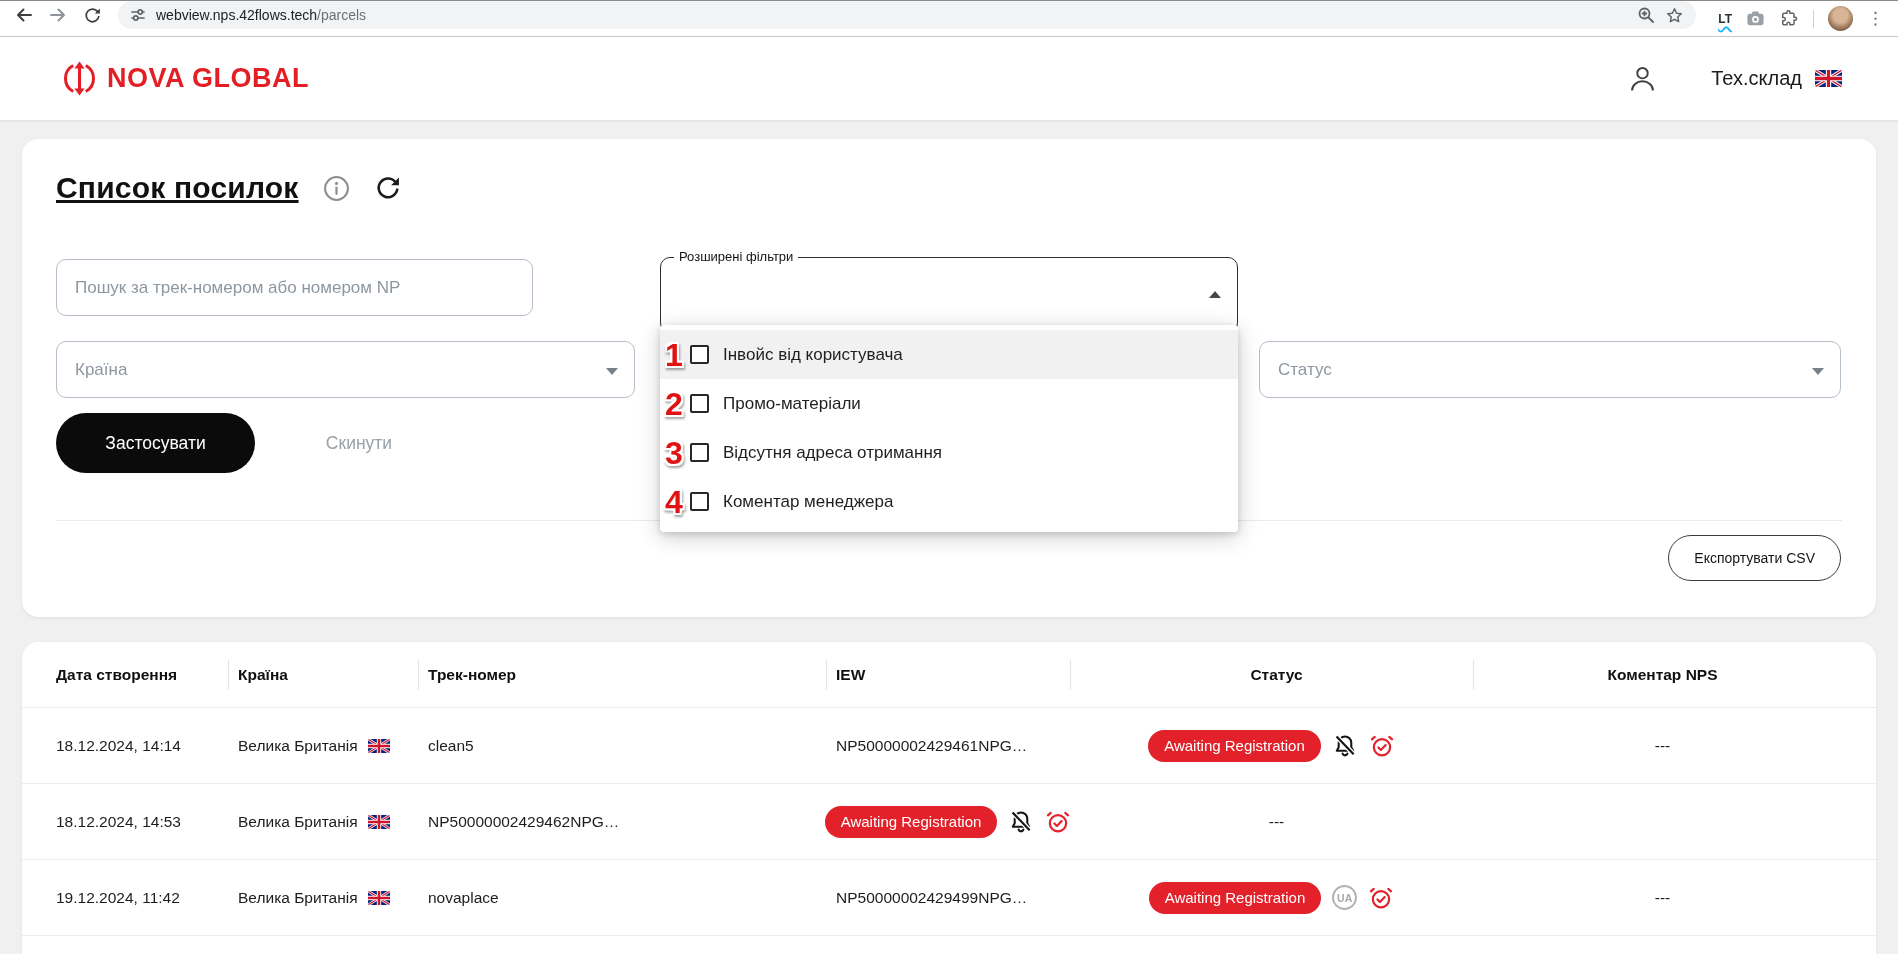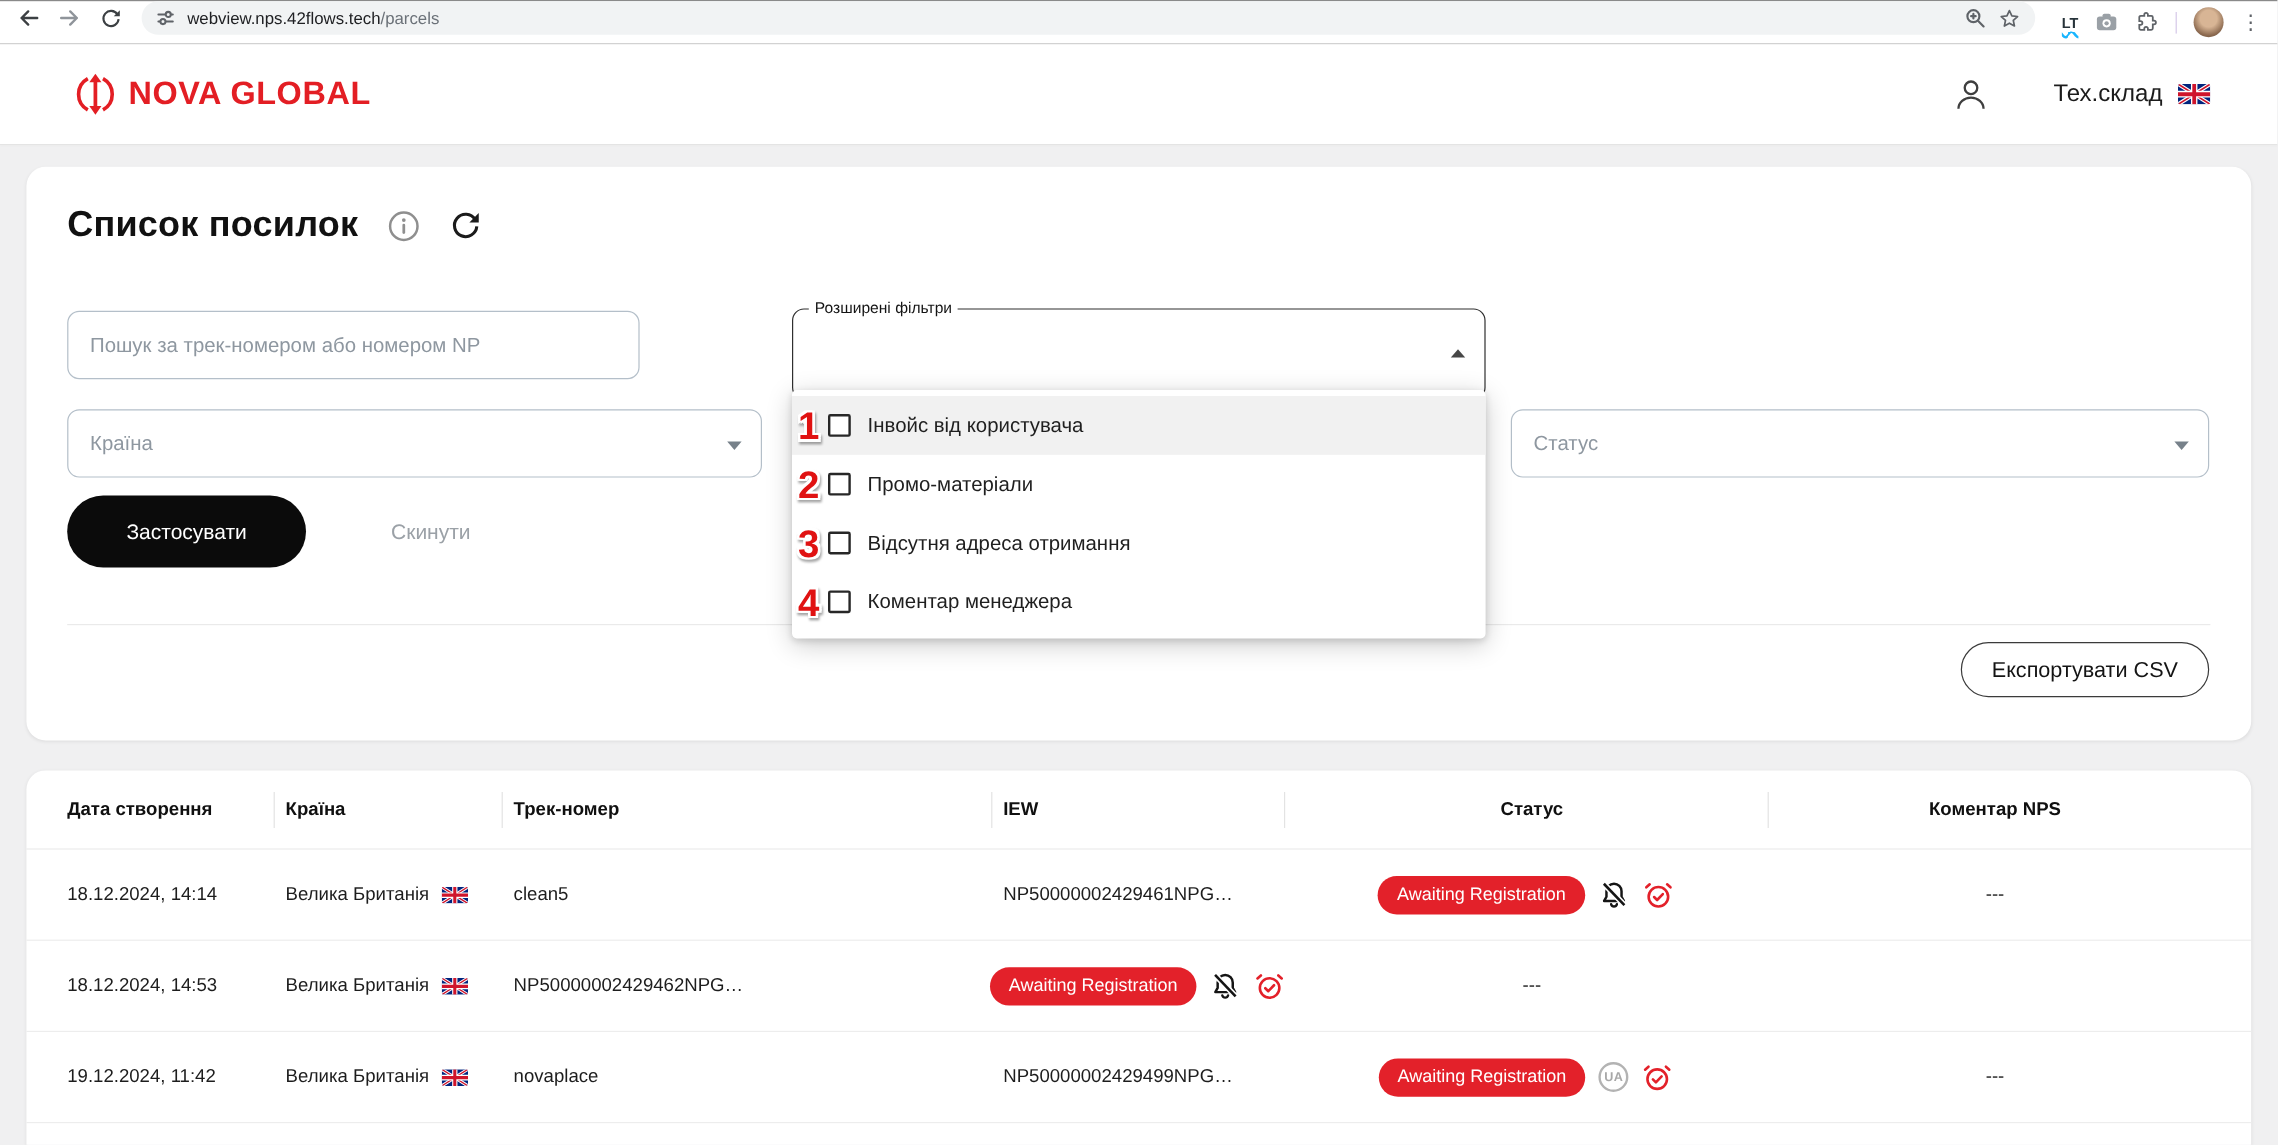--- a/index.html
+++ b/index.html
@@ -34,21 +34,21 @@
   .user-area { display:flex; align-items:center; gap:13px; }
   .user-name { font-size:20px; color:#1c1c1c;margin-left:40px; }
 
   
   .card { position:absolute; background:#fff; border-radius:16px; box-shadow:0 1px 3px rgba(0,0,0,0.07); }
   .filters-card { left:22px; top:139px; width:1854px; height:478px; }
   .table-card { left:22px; top:642px; width:1854px; height:330px; border-bottom-left-radius:0; border-bottom-right-radius:0; }
 
   
   .title-row { position:absolute; left:34px; top:32px; display:flex; align-items:center; gap:24px; }
-  .page-title { font-size:30px; font-weight:700; color:#111; letter-spacing:0.2px; }
+  .page-title { font-size:30px; font-weight:700; color:#111; letter-spacing:0.2px;text-decoration:underline; }
   .icon-btn { display:flex; align-items:center; justify-content:center; }
 
   
   .field { position:absolute; border:1px solid #b4bfc9; border-radius:10px; height:57px;
     display:flex; align-items:center; padding:0 18px; background:#fff; }
   .field .ph { font-size:17px; color:#8e97a0; }
   .field input { border:none; outline:none; width:100%; font-size:17px; color:#222;
     font-family:"Liberation Sans", sans-serif; background:transparent; }
   .field input::placeholder { color:#8e97a0; opacity:1; }
   .search-field { left:34px; top:120px; width:477px; }
@@ -65,21 +65,21 @@
   
   .apply-btn { position:absolute; left:34px; top:274px; width:199px; height:60px; background:#0b0b0b;
     border:none; border-radius:32px; color:#fff; font-size:17.5px; font-weight:500;
     font-family:"Liberation Sans", sans-serif; display:flex; align-items:center; justify-content:center; }
   .reset-btn { position:absolute; left:272px; top:274px; width:130px; height:60px; background:transparent;
     border:none; color:#9ba1a7; font-size:17.5px; font-family:"Liberation Sans", sans-serif;
     display:flex; align-items:center; justify-content:center; }
   .card-divider { position:absolute; left:34px; right:34px; top:381px; height:1px; background:#eaeaea; }
   .export-row { position:absolute; right:35px; top:396px; display:flex; gap:11px; }
   .export-btn { height:46px; padding:0 25px; background:#fff; border:1px solid #3b3b3b; border-radius:24px;
-    font-size:18px; color:#141414; font-family:"Liberation Sans", sans-serif;
+    font-size:14px; color:#141414; font-family:"Liberation Sans", sans-serif;
     display:flex; align-items:center; justify-content:center; white-space:nowrap; }
 
   
   .dropdown-menu { position:absolute; left:638px; top:186px; width:578px; z-index:20; background:#fff;
     border-radius:4px; padding:5px 0 6px 0;
     box-shadow:0 5px 22px rgba(0,0,0,0.2), 0 2px 6px rgba(0,0,0,0.14); }
   .menu-item { position:relative; height:49px; display:flex; align-items:center; gap:14px;
     padding-left:30px; cursor:pointer; }
   .menu-item.focused { background:#f1f1f1; }
   .menu-item .label { font-size:17px; color:#1f1f1f; }

